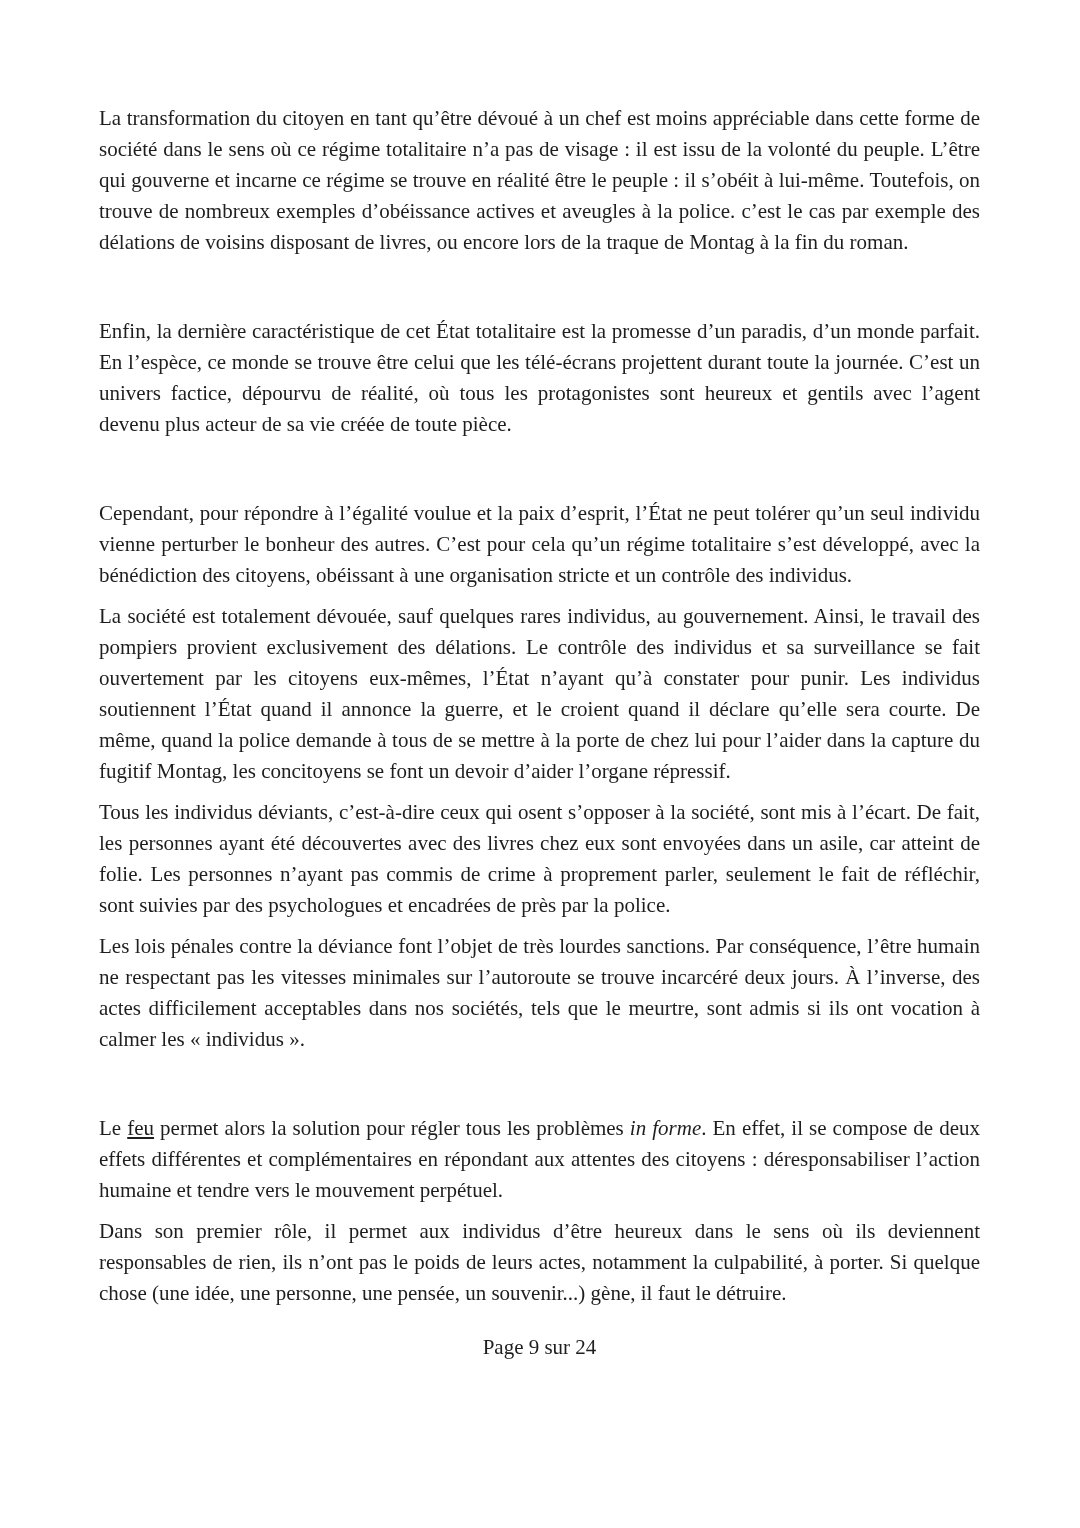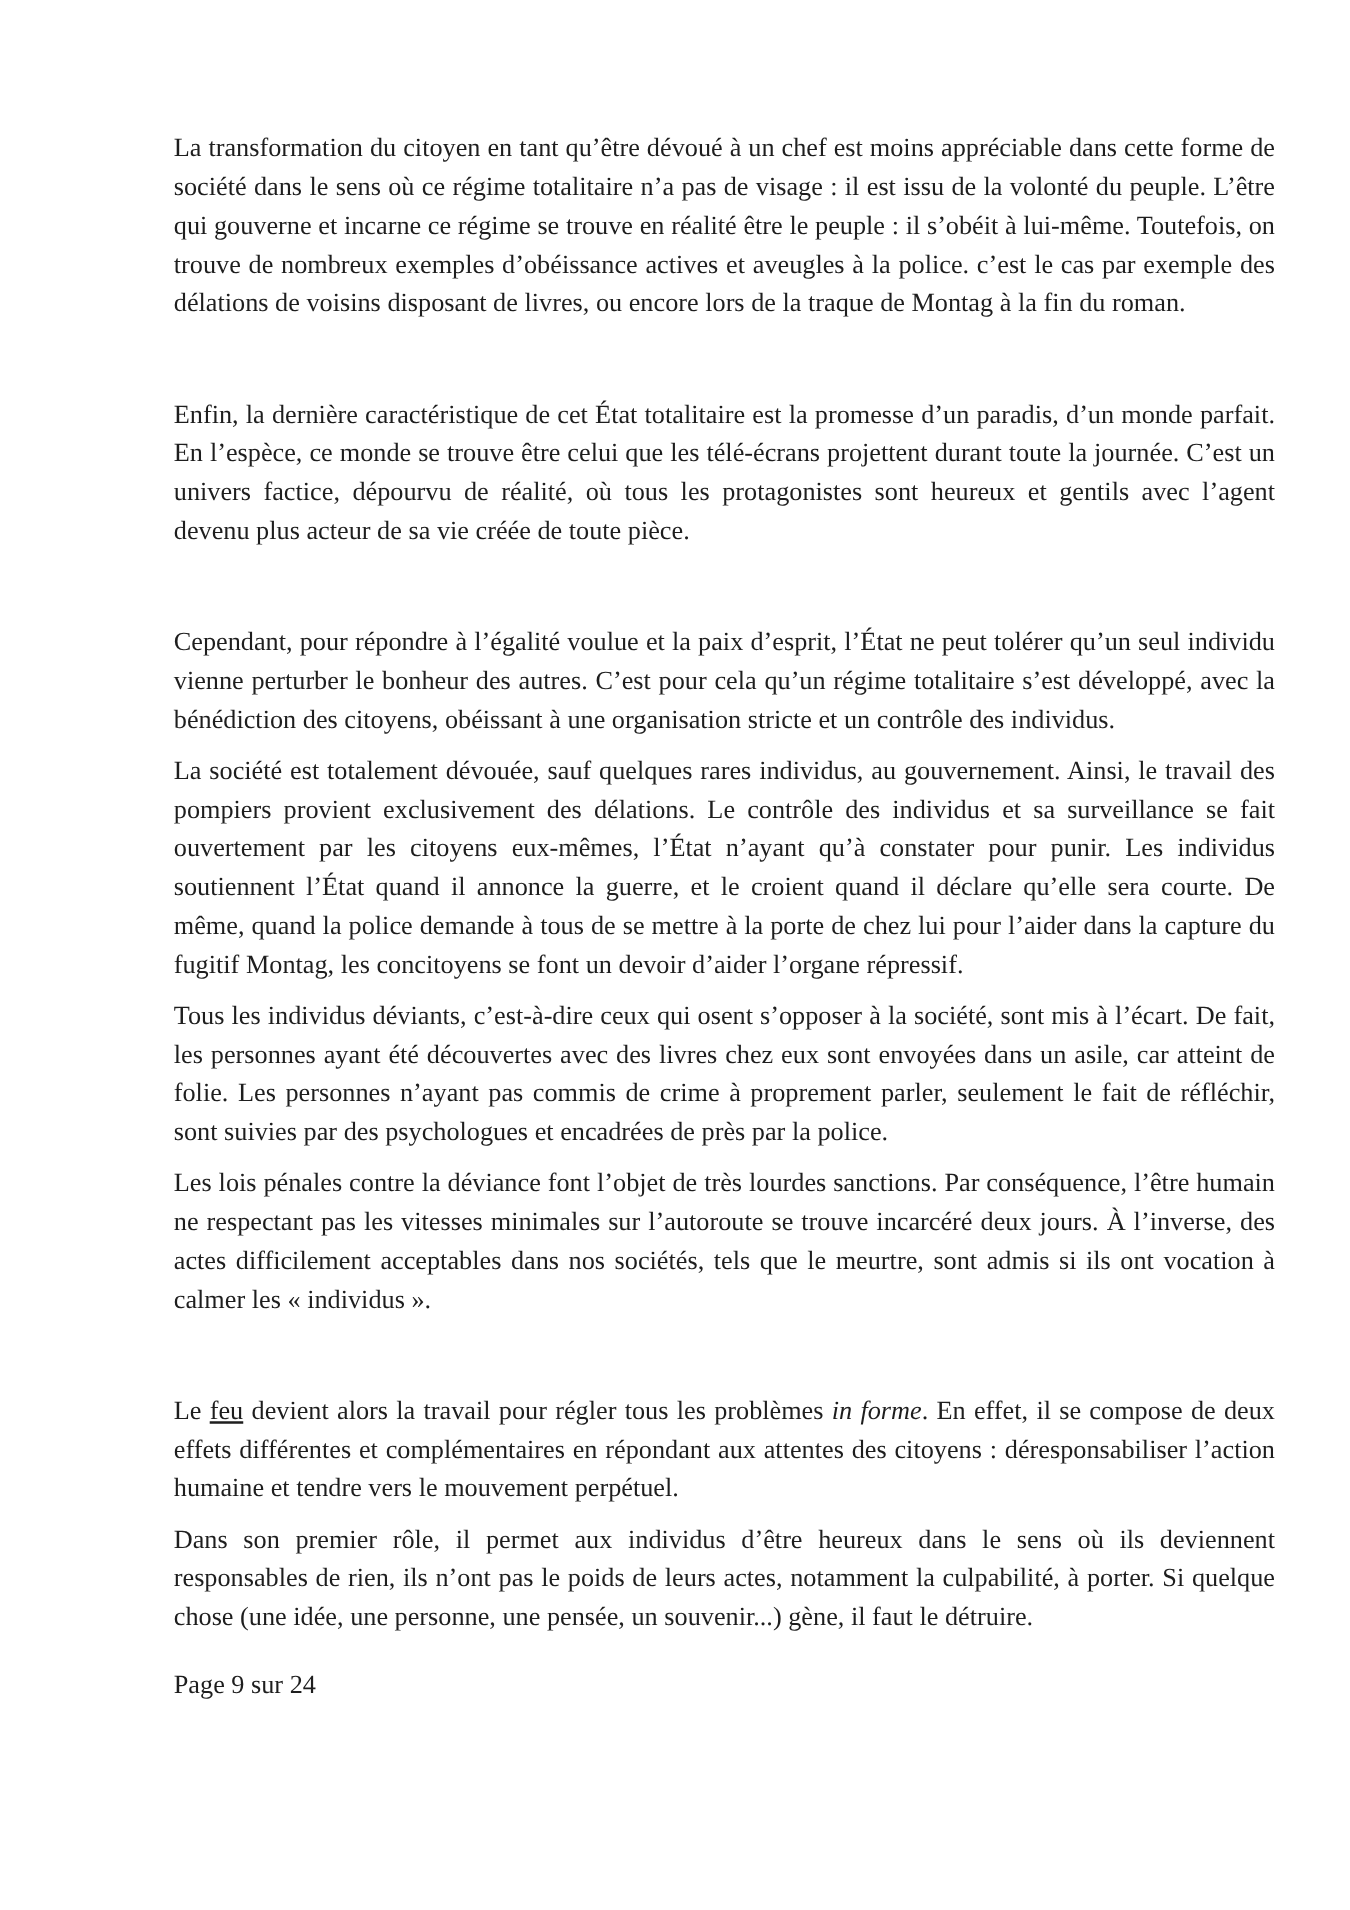--- a/index.html
+++ b/index.html
@@ -11,21 +11,20 @@
     height: 1528px;
     background: #ffffff;
     overflow: hidden;
   }
   .page {
     position: relative;
     width: 924px;
     height: 1528px;
     background: #ffffff;
     box-sizing: border-box;
-    margin-left: 40px;
   }
   .content {
     position: absolute;
     left: 99px;
     top: 103px;
     width: 881px;
     font-family: "Liberation Serif", "DejaVu Serif", serif;
     font-size: 21px;
     line-height: 31px;
     color: #1e1e1e;
@@ -35,32 +34,32 @@
     text-align: justify;
     text-justify: inter-word;
   }
   p.para.section-gap {
     margin-bottom: 58px;
   }
   .underline { text-decoration: underline; }
   .italic { font-style: italic; }
   .footer {
     margin-top: 23px;
-    text-align: left;
+    text-align: center;
   }
 </style>
 </head>
 <body style="background: rgb(255, 255, 255);">
 
 <div class="page">
   <div class="content" style="color: rgb(30, 30, 30);">
 
     <p class="para section-gap"><span>La transformation du citoyen en tant qu’être dévoué à un chef est moins appréciable dans cette forme de société dans le sens où ce régime totalitaire n’a pas de visage&nbsp;: il est issu de la volonté du peuple. L’être qui gouverne et incarne ce régime se trouve en réalité être le peuple&nbsp;: il s’obéit à lui-même. Toutefois, on trouve de nombreux exemples d’obéissance actives et aveugles à la police. c’est le cas par exemple des délations de voisins disposant de livres, ou encore lors de la traque de Montag à la fin du roman.</span></p>
       <p class="para section-gap"><span>Enfin, la dernière caractéristique de cet État totalitaire est la promesse d’un paradis, d’un monde parfait. En l’espèce, ce monde se trouve être celui que les télé-écrans projettent durant toute la journée. C’est un univers factice, dépourvu de réalité, où tous les protagonistes sont heureux et gentils avec l’agent devenu plus acteur de sa vie créée de toute pièce.</span></p>
       <p class="para"><span>Cependant, pour répondre à l’égalité voulue et la paix d’esprit, l’État ne peut tolérer qu’un seul individu vienne perturber le bonheur des autres. C’est pour cela qu’un régime totalitaire s’est développé, avec la bénédiction des citoyens, obéissant à une organisation stricte et un contrôle des individus.</span></p>
       <p class="para"><span>La société est totalement dévouée, sauf quelques rares individus, au gouvernement. Ainsi, le travail des pompiers provient exclusivement des délations. Le contrôle des individus et sa surveillance se fait ouvertement par les citoyens eux-mêmes, l’État n’ayant qu’à constater pour punir. Les individus soutiennent l’État quand il annonce la guerre, et le croient quand il déclare qu’elle sera courte. De même, quand la police demande à tous de se mettre à la porte de chez lui pour l’aider dans la capture du fugitif Montag, les concitoyens se font un devoir d’aider l’organe répressif.</span></p>
       <p class="para"><span>Tous les individus déviants, c’est-à-dire ceux qui osent s’opposer à la société, sont mis à l’écart. De fait, les personnes ayant été découvertes avec des livres chez eux sont envoyées dans un asile, car atteint de folie. Les personnes n’ayant pas commis de crime à proprement parler, seulement le fait de réfléchir, sont suivies par des psychologues et encadrées de près par la police.</span></p>
       <p class="para section-gap"><span>Les lois pénales contre la déviance font l’objet de très lourdes sanctions. Par conséquence, l’être humain ne respectant pas les vitesses minimales sur l’autoroute se trouve incarcéré deux jours. À l’inverse, des actes difficilement acceptables dans nos sociétés, tels que le meurtre, sont admis si ils ont vocation à calmer les «&nbsp;individus&nbsp;».</span></p>
-      <p class="para"><span>Le </span><span class="underline">feu</span><span> devient alors la travail pour régler tous les problèmes </span><span class="italic">in forme</span><span>. En effet, il se compose de deux effets différentes et complémentaires en répondant aux attentes des citoyens&nbsp;: déresponsabiliser l’action humaine et tendre vers le mouvement perpétuel.</span></p>
+      <p class="para"><span>Le </span><span class="underline">feu</span><span> permet alors la solution pour régler tous les problèmes </span><span class="italic">in forme</span><span>. En effet, il se compose de deux effets différentes et complémentaires en répondant aux attentes des citoyens&nbsp;: déresponsabiliser l’action humaine et tendre vers le mouvement perpétuel.</span></p>
       <p class="para"><span>Dans son premier rôle, il permet aux individus d’être heureux dans le sens où ils deviennent responsables de rien, ils n’ont pas le poids de leurs actes, notamment la culpabilité, à porter. Si quelque chose (une idée, une personne, une pensée, un souvenir...) gène, il faut le détruire.</span></p>
       <div class="footer">Page 9 sur 24</div>
   </div>
 </div>
 
 </body></html>

